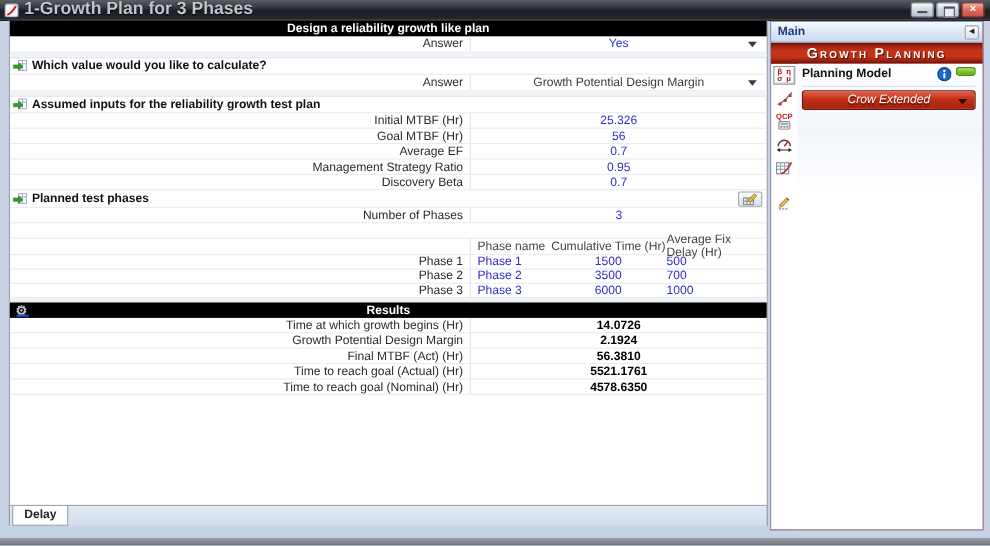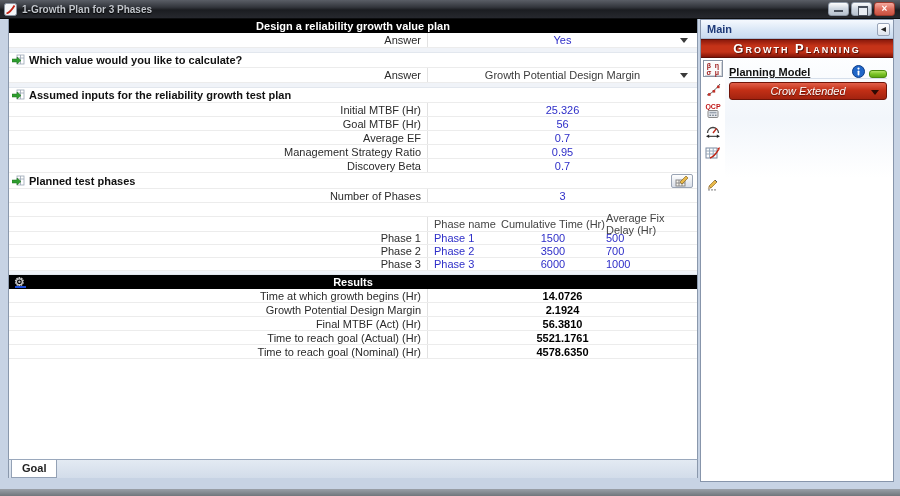--- a/index.html
+++ b/index.html
@@ -5,21 +5,21 @@
   * { margin:0; padding:0; box-sizing:border-box; }
   body { font-family:"Liberation Sans", sans-serif; background:#6e747c; }
   .screen { position:relative; width:900px; height:496px; background:#c7d3e4; overflow:hidden;
             font-size:11px; color:#2b2b2b; }
 
   
   .titlebar { position:absolute; top:0; left:0; right:0; height:19px;
     background:linear-gradient(#5a5e66 0%, #33363c 40%, #1b1d21 55%, #26282e 100%);
     border-bottom:1px solid #0c0d0f; display:flex; align-items:center; padding-left:4px; }
   .title-icon { width:13px; height:13px; margin-right:5px; flex:0 0 auto; }
-  .title-text { color:#c2c6cc; font-weight:bold; font-size:10px; text-shadow:0 1px 1px #000; }
+  .title-text { color:#c2c6cc; font-weight:bold; font-size:16px; text-shadow:0 1px 1px #000; }
   .win-btns { position:absolute; right:5px; top:2px; display:flex; gap:2px; }
   .wbtn { width:21px; height:14px; border-radius:3px; border:1px solid #8e98a6;
     background:linear-gradient(#fdfdfd,#cdd5df 50%,#b9c3d0); position:relative; cursor:default; }
   .wbtn.close { background:linear-gradient(#f4a99e,#de6e5e 50%,#c94f3f); border-color:#9c3a2d;
     color:#fff; font-size:10px; font-weight:bold; text-align:center; line-height:12px; }
   .wbtn.min::after { content:""; position:absolute; left:5px; right:5px; bottom:3px; height:2px; background:#49505c; }
   .wbtn.max::after { content:""; position:absolute; left:6px; top:3px; width:8px; height:7px;
     border:1px solid #49505c; border-top-width:2px; background:#e8ecf2; }
 
   
@@ -80,21 +80,21 @@
   .toolbar { width:24px; flex:0 0 auto; padding-top:2px; display:flex; flex-direction:column; align-items:center; }
   .tool { width:20px; height:17px; margin-bottom:4px; display:flex; align-items:center; justify-content:center; }
   .tool.selected { border:1px solid #8a94a4; background:#fbfbfb;
     box-shadow:inset 1px 1px 0 #fff, inset -1px -1px 0 #d0d4da; }
   .greek-grid { display:grid; grid-template-columns:8px 8px; line-height:7px; font-size:7px;
     font-weight:bold; color:#a02020; text-align:center; }
   .qcp { display:flex; flex-direction:column; align-items:center; line-height:7px; }
   .qcp-txt { color:#c01818; font-weight:bold; font-size:7px; letter-spacing:0; }
   .gap8 { margin-top:10px; }
   .pm-area { flex:1; padding:3px 6px 0 4px; background:linear-gradient(#fdfeff,#f2f6fb 60px,#fff 120px); }
-  .pm-row { height:18px; display:flex; align-items:flex-end; border-bottom:1px solid #d6dfeb; margin-bottom:3px;text-decoration:underline; }
+  .pm-row { height:18px; display:flex; align-items:flex-start; border-bottom:1px solid #d6dfeb; margin-bottom:3px; }
   .pm-label { font-weight:bold; color:#111; flex:1; }
   .info-icon { width:13px; height:13px; margin-right:4px; }
   .green-toggle { width:18px; height:8px; border-radius:3px; border:1px solid #4a8a10;
     background:linear-gradient(#b4e468,#7cc428 50%,#5ea816); }
   .crow-btn { height:18px; border-radius:3px; border:1px solid #701408; color:#fff; text-align:center;
     line-height:16px; background:linear-gradient(#e2604a,#c22f16 45%,#a32310); position:relative;
     text-shadow:0 1px 1px #5a0e04;font-style:italic; }
   .crow-btn .dd2 { position:absolute; right:7px; top:7px; width:0; height:0;
     border-left:4px solid transparent; border-right:4px solid transparent; border-top:5px solid #2e0a04; }
 </style>
@@ -111,21 +111,21 @@
     <span class="title-text">1-Growth Plan for 3 Phases</span>
     <div class="win-btns">
       <div class="wbtn min"></div>
       <div class="wbtn max"></div>
       <div class="wbtn close">×</div>
     </div>
   </div>
 
   <div class="content">
 
-    <div class="bar">Design a reliability growth value plan</div>
+    <div class="bar">Design a reliability growth like plan</div>
 
     <div class="row h15">
       <span class="k">Answer</span>
       <span class="v blue">Yes</span>
       <span class="dd"></span>
     </div>
 
     <div class="sp"></div>
 
     <div class="row h15">
@@ -246,21 +246,21 @@
       <span class="k">Time to reach goal (Actual) (Hr)</span>
       <span class="v bold">5521.1761</span>
     </div>
     <div class="row h14">
       <span class="k">Time to reach goal (Nominal) (Hr)</span>
       <span class="v bold">4578.6350</span>
     </div>
   </div>
 
   <div class="tabbar">
-    <div class="tab">Goal</div>
+    <div class="tab">Delay</div>
   </div>
   <div class="bottom-dark"></div>
 
   <div class="panel">
     <div class="panel-header">
       <span>Main</span>
       <span class="collapse-btn">◀</span>
     </div>
     <div class="banner">Growth Planning</div>
 

